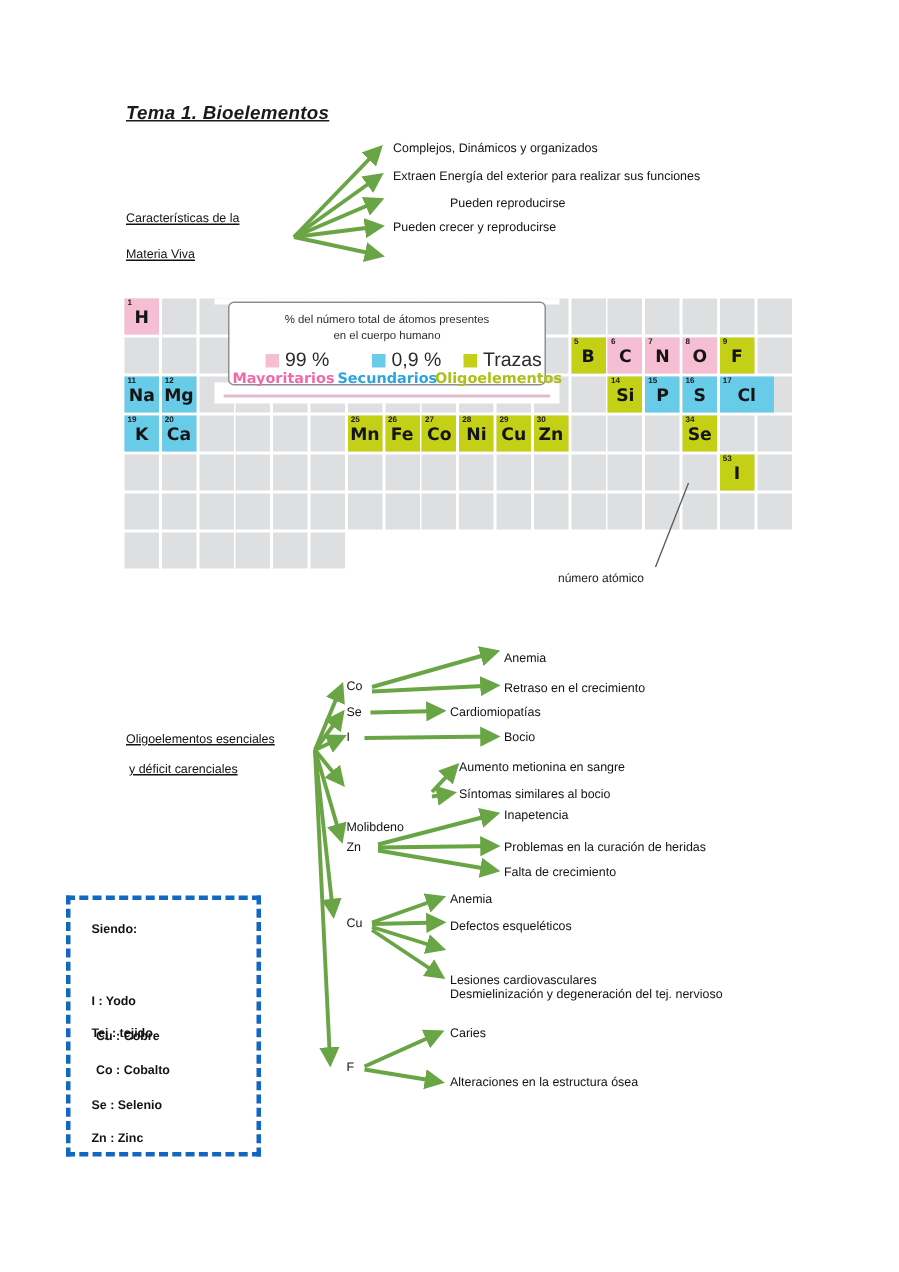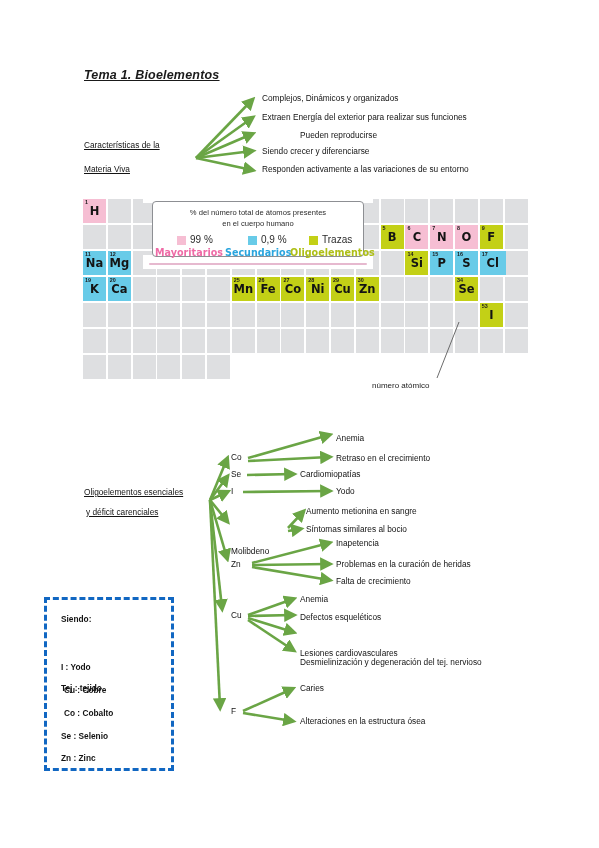--- a/index.html
+++ b/index.html
@@ -40,21 +40,21 @@
   
   #pt-legend{
     position:absolute;left:69px;top:2px;width:212px;height:56px;
     background:#ffffff;border:1.1px solid #8d8f93;border-radius:4px;
     box-sizing:border-box;
   }
   #pt-legend-skirt{position:absolute;left:60px;top:56px;width:230px;height:14px;background:#ffffff;}
   #pt-legend-skirt2{position:absolute;left:60px;top:0px;width:230px;height:4px;background:#ffffff;}
   .lg-head{position:absolute;left:0;right:0;top:6px;text-align:center;font-size:7.6px;line-height:10.5px;color:#2b2b2b;}
   .lg-sw{position:absolute;top:33.5px;width:9px;height:9px;}
-  .lg-lbl{position:absolute;top:33px;font-size:10px;line-height:10px;color:#2b2b2b;text-align:center;}
+  .lg-lbl{position:absolute;top:33px;font-size:13px;line-height:10px;color:#2b2b2b;text-align:center;}
   .cat{position:absolute;top:48px;font-size:9.6px;font-weight:bold;line-height:12px;font-family:"DejaVu Sans",sans-serif;}
   #cat-rule{position:absolute;left:66px;top:64px;width:218px;height:1.6px;background:#e6b9cf;border-radius:1px;}
 
   #pt-note{position:absolute;left:372px;top:381px;font-size:8px;color:#222;white-space:nowrap;}
 
   
   #legend-box{
     position:absolute;left:44px;top:597px;width:130px;height:174px;
     border:3px dashed #1167c2;box-sizing:border-box;background:#fff;
   }
@@ -81,22 +81,21 @@
       <line x1="196" y1="158" x2="252" y2="118"></line>
       <line x1="196" y1="158" x2="252" y2="134"></line>
       <line x1="196" y1="158" x2="252" y2="151"></line>
       <line x1="196" y1="158" x2="252" y2="170"></line>
     </g>
   </svg>
 
   <div class="txt" style="left:262px;top:93px;">Complejos, Dinámicos y organizados</div>
   <div class="txt" style="left:262px;top:112px;">Extraen Energía del exterior para realizar sus funciones</div>
   <div class="txt" style="left:300px;top:130px;">Pueden reproducirse</div>
-  <div class="txt" style="left:262px;top:146px;">Siendo crecer y diferenciarse</div>
-  <div class="txt" style="left:262px;top:164px;">Responden activamente a las variaciones de su entorno</div>
+  <div class="txt" style="left:262px;top:146px;">Pueden crecer y reproducirse</div>
 
   <div id="ptable">
     <div id="pt-grid">
         <div class="pt-cell" style="left: 0px; top: 0px; width: 23px; height: 24.2px;"></div>
         <div class="pt-cell" style="left: 24.8px; top: 0px; width: 23px; height: 24.2px;"></div>
         <div class="pt-cell" style="left: 49.6px; top: 0px; width: 23px; height: 24.2px;"></div>
         <div class="pt-cell" style="left: 74.4px; top: 0px; width: 23px; height: 24.2px;"></div>
         <div class="pt-cell" style="left: 99.2px; top: 0px; width: 23px; height: 24.2px;"></div>
         <div class="pt-cell" style="left: 124px; top: 0px; width: 23px; height: 24.2px;"></div>
         <div class="pt-cell" style="left: 148.8px; top: 0px; width: 23px; height: 24.2px;"></div>
@@ -246,21 +245,21 @@
           <span class="sym">Si</span>
         </div>
         <div class="el blue" style="left: 347.2px; top: 52px; width: 23px; height: 24.2px;">
           <span class="num">15</span>
           <span class="sym">P</span>
         </div>
         <div class="el blue" style="left: 372px; top: 52px; width: 23px; height: 24.2px;">
           <span class="num">16</span>
           <span class="sym">S</span>
         </div>
-        <div class="el blue" style="left: 396.8px; top: 52px; width: 26px; height: 24.2px;">
+        <div class="el blue" style="left: 396.8px; top: 52px; width: 36px; height: 24.2px;">
           <span class="num">17</span>
           <span class="sym">Cl</span>
         </div>
         <div class="el blue" style="left: 0px; top: 78px; width: 23px; height: 24.2px;">
           <span class="num">19</span>
           <span class="sym">K</span>
         </div>
         <div class="el blue" style="left: 24.8px; top: 78px; width: 23px; height: 24.2px;">
           <span class="num">20</span>
           <span class="sym">Ca</span>
@@ -370,21 +369,21 @@
   <div class="txt" style="left:231px;top:486px;">I</div>
   <div class="txt" style="left:231px;top:524px;margin-top:22px;">Molibdeno</div>
   <div class="txt" style="left:231px;top:559px;">Zn</div>
   <div class="txt" style="left:231px;top:610px;">Cu</div>
   <div class="txt" style="left:231px;top:706px;">F</div>
 
   <div class="txt" style="left:336px;top:433px;">Anemia</div>
   <div class="txt" style="left:336px;top:453px;">Retraso en el crecimiento</div>
 
   <div class="txt" style="left:300px;top:469px;">Cardiomiopatías</div>
-  <div class="txt" style="left:336px;top:486px;">Yodo</div>
+  <div class="txt" style="left:336px;top:486px;">Bocio</div>
 
   <div class="txt" style="left:306px;top:506px;">Aumento metionina en sangre</div>
   <div class="txt" style="left:306px;top:524px;">Síntomas similares al bocio</div>
 
   <div class="txt" style="left:336px;top:538px;">Inapetencia</div>
   <div class="txt" style="left:336px;top:559px;">Problemas en la curación de heridas</div>
   <div class="txt" style="left:336px;top:576px;">Falta de crecimiento</div>
 
   <div class="txt" style="left:300px;top:594px;">Anemia</div>
   <div class="txt" style="left:300px;top:612px;">Defectos esqueléticos</div>

